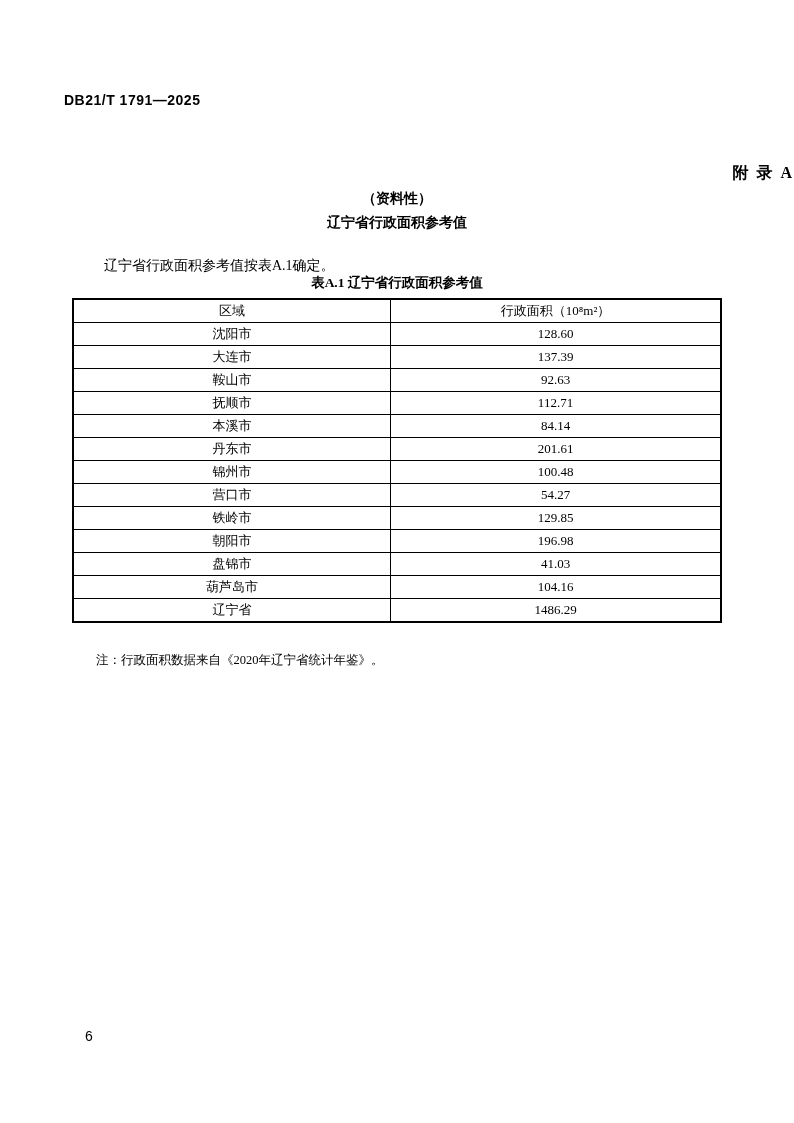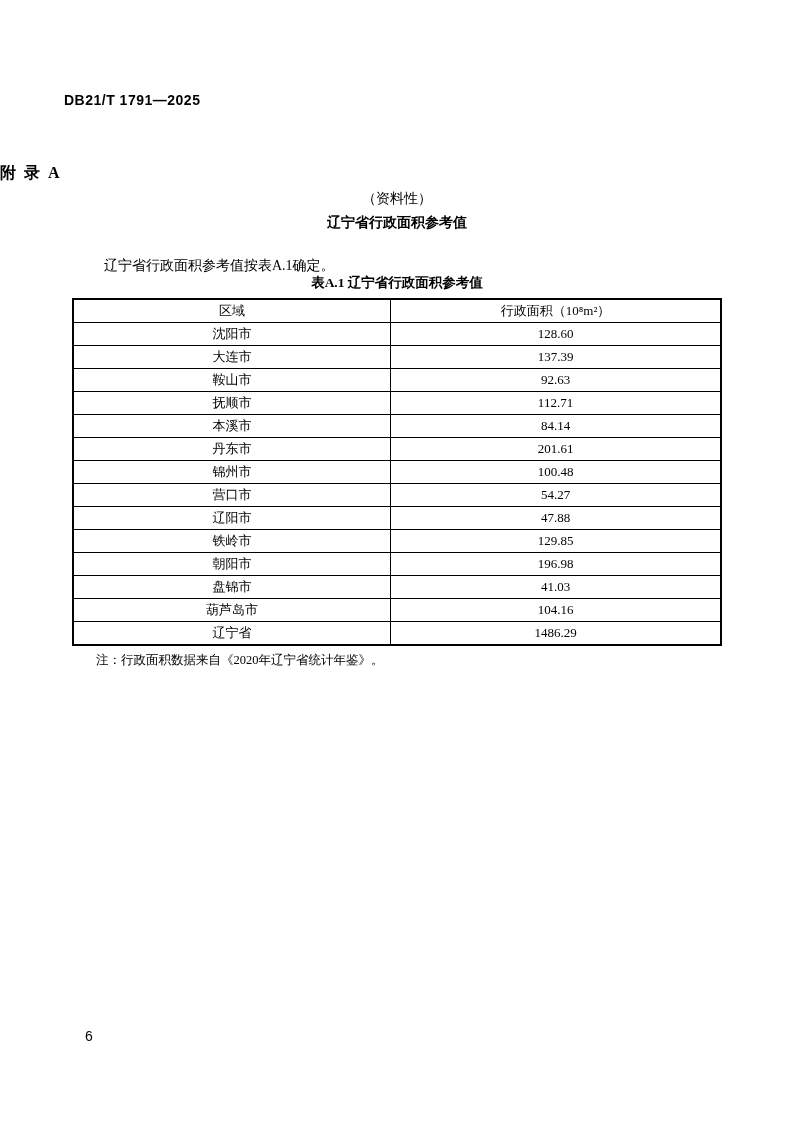--- a/index.html
+++ b/index.html
@@ -24,32 +24,32 @@
     font-family: "Liberation Sans", "DejaVu Sans", sans-serif;
     font-weight: bold;
     font-size: 14px;
     letter-spacing: 0.5px;
   }
   .appendix-title {
     position: absolute;
     left: 0;
     top: 163px;
     width: 794px;
-    text-align: left;
+    text-align: right;
     font-weight: bold;
     font-size: 16px;
     letter-spacing: 2px;
   }
   .appendix-type {
     position: absolute;
     left: 0;
     top: 190px;
     width: 794px;
     text-align: center;
-    font-weight: normal;
+    font-weight: bold;
     font-size: 14px;
   }
   .appendix-name {
     position: absolute;
     left: 0;
     top: 214px;
     width: 794px;
     text-align: center;
     font-weight: bold;
     font-size: 14px;
@@ -161,24 +161,20 @@
       </tr>
       <tr>
         <td>锦州市</td>
         <td>100.48</td>
       </tr>
       <tr>
         <td>营口市</td>
         <td>54.27</td>
       </tr>
       <tr>
-        <td>辽阳市</td>
-        <td>47.88</td>
-      </tr>
-      <tr>
         <td>铁岭市</td>
         <td>129.85</td>
       </tr>
       <tr>
         <td>朝阳市</td>
         <td>196.98</td>
       </tr>
       <tr>
         <td>盘锦市</td>
         <td>41.03</td>

